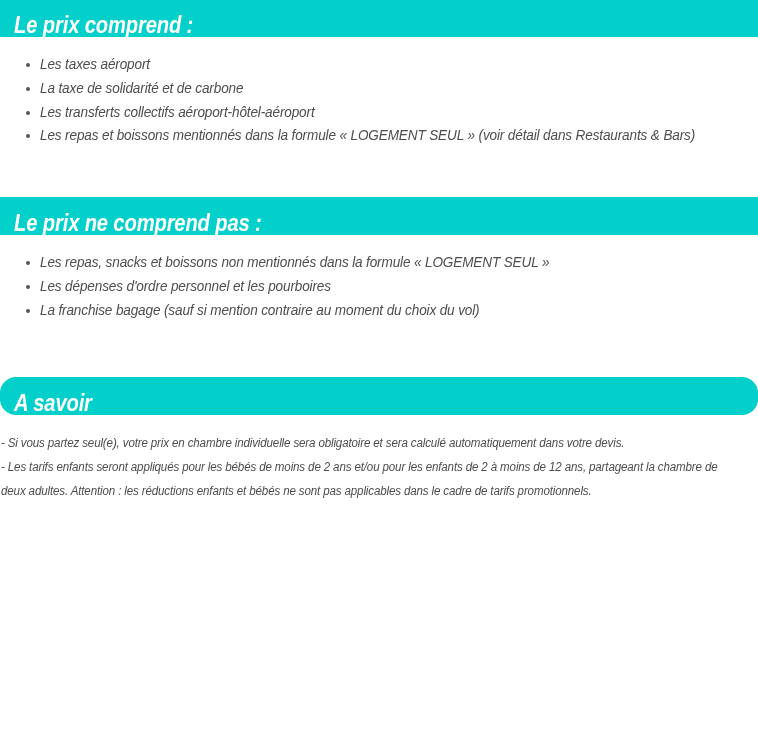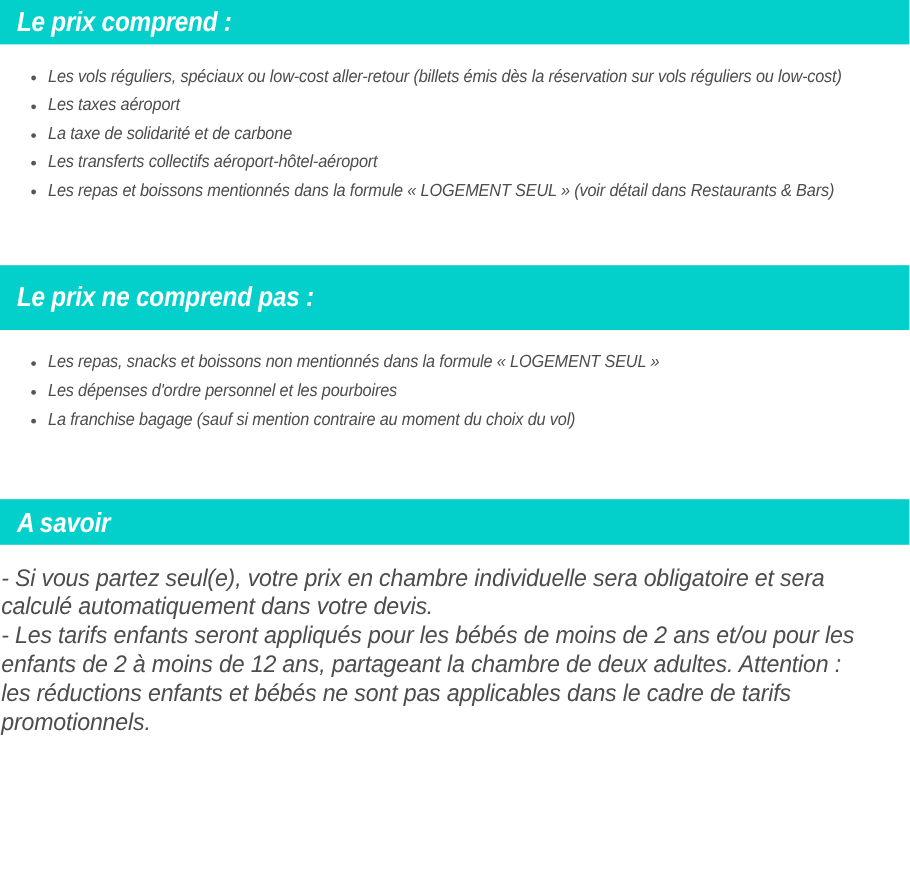--- a/index.html
+++ b/index.html
@@ -22,39 +22,39 @@
     height: 731px;
     background: #ffffff;
   }
 
   
   .band {
     width: 100%;
     background: #03cfcb;
     box-sizing: border-box;
     display: flex;
-    align-items: center;
+    align-items: flex-end;
   }
   .band-title {
     font-family: "Liberation Sans Narrow", "Liberation Sans", "DejaVu Sans", sans-serif;
     font-style: italic;
     font-weight: bold;
     font-size: 23px;
     line-height: 1;
     color: #ffffff;
     letter-spacing: -0.2px;
     transform: scaleX(0.88);
     transform-origin: left center;
     white-space: nowrap;
     padding-left: 16px;
   }
 
   .band-1 { height: 37px; }
-  .band-2 { height: 54px; }
-  .band-3 { height: 38px; }
+  .band-2 { height: 38px; }
+  .band-3 { height: 38px; border-radius: 16px; }
 
   
   .bullet-list {
     list-style: none;
     margin: 0;
     padding: 0;
   }
   .bullet-item {
     position: relative;
     padding-left: 40px;
@@ -78,21 +78,21 @@
     width: 4px;
     height: 4px;
     border-radius: 50%;
     background: #555555;
   }
 
   
   .notes {
     padding: 0 8px 0 1px;
     font-style: italic;
-    font-size: 20px;
+    font-size: 12px;
     line-height: 24px;
     color: #4d4d4d;
     letter-spacing: -0.15px;
   }
   .note-line {
     margin: 0;
     transform: scaleX(0.965);
     transform-origin: left top;
   }
 
@@ -108,23 +108,20 @@
 
 <div class="page">
 
   <div class="band band-1">
     <span class="band-title">Le prix comprend :</span>
   </div>
 
   <div class="sp-after-band1"></div>
 
   <ul class="bullet-list">
-    <li class="bullet-item">
-      <span class="bullet-text">Les vols réguliers, spéciaux ou low-cost aller-retour (billets émis dès la réservation sur vols réguliers ou low-cost)</span>
-    </li>
     <li class="bullet-item">
       <span class="bullet-text">Les taxes aéroport</span>
     </li>
     <li class="bullet-item">
       <span class="bullet-text">La taxe de solidarité et de carbone</span>
     </li>
     <li class="bullet-item">
       <span class="bullet-text">Les transferts collectifs aéroport-hôtel-aéroport</span>
     </li>
     <li class="bullet-item">

